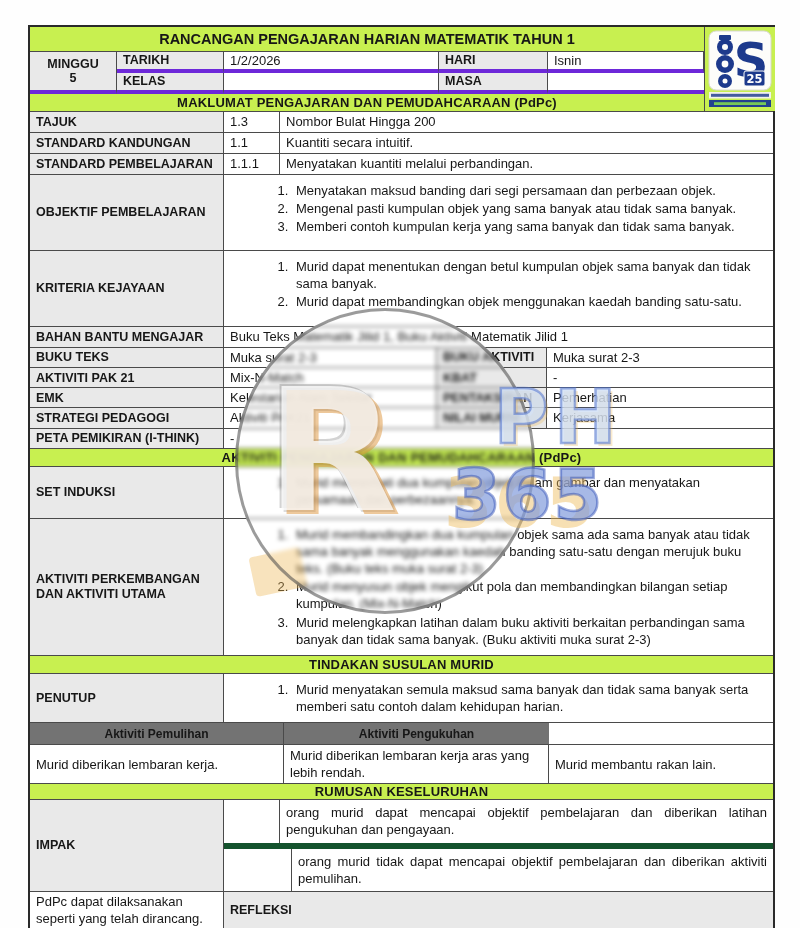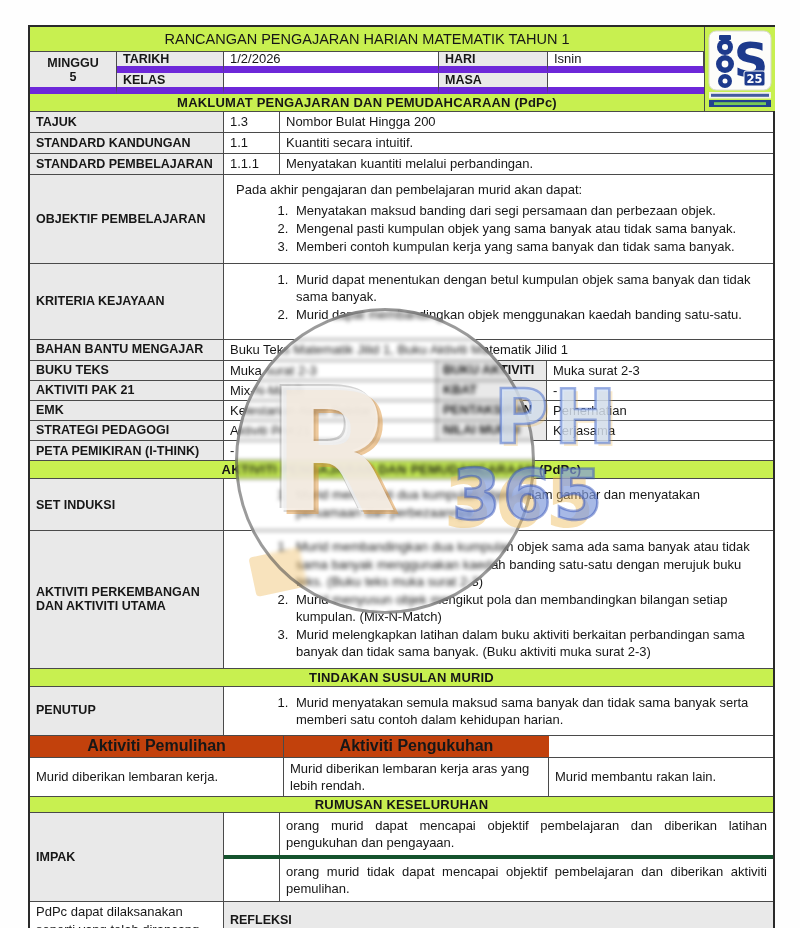--- a/index.html
+++ b/index.html
@@ -35,42 +35,42 @@
   .cols3 { grid-template-columns:194px 56px 1fr; }
   .cols2 { grid-template-columns:194px 1fr; }
   .cols4 { grid-template-columns:194px 213px 110px 1fr; }
   .colsT { grid-template-columns:254px 265px 1fr; }
 
   
   .top-wrap { display:grid; grid-template-columns:675px 1fr; }
   .top-left { border-right:1px solid #4a4a4a; }
   .title-row {
     background:#c8f050; min-height:25px; display:flex; align-items:center; justify-content:center;
-    font-weight:normal; font-size:14.5px; border-bottom:1px solid #4a4a4a;
+    font-weight:bold; font-size:14.5px; border-bottom:1px solid #4a4a4a;
   }
   .info-grid { display:grid; grid-template-columns:87px 107px 215px 109px 1fr; grid-auto-rows:21px; }
-  .info-grid .c { border-bottom:7px solid #6d28d9; }
+  .info-grid .c { border-bottom:4px solid #6d28d9; }
   .minggu-cell { grid-row:1 / 3; flex-direction:column; justify-content:center; background:#e9e9e9; font-weight:bold; font-size:12.5px; }
   .mak-hdr { min-height:17px; }
   .logo-cell { background:#c8f050; display:flex; align-items:center; justify-content:center; padding:2px; }
 
   ol.numlist { margin:4px 0; padding-left:62px; }
   ol.numlist li { padding-left:4px; margin:1px 0; font-size:13px; line-height:1.32; }
 
   .intro-line { font-size:13px; line-height:1.32; padding:3px 6px 0 6px; }
 
   
-  .th-cell { background:#c2410c; font-weight:bold; font-size:16px; min-height:21px; justify-content:center; text-align:center; }
+  .th-cell { background:#737373; font-weight:bold; font-size:12px; min-height:21px; justify-content:center; text-align:center; }
   .td-cell { min-height:38px; }
 
   
   .impak-row { grid-template-columns:194px 1fr; }
   .impak-right { display:flex; flex-direction:column; min-width:0; }
   .impak-sub { display:grid; grid-template-columns:56px 1fr; flex:1; }
-  .impak-sub + .impak-sub { border-top:4px solid #14532d; }
+  .impak-sub + .impak-sub { border-top:6px solid #14532d;padding-left:12px; }
   .impak-sub .c { min-height:37px; }
 
   
   .wm { position:absolute; pointer-events:none; }
   .wm-ring {
     left:235px; top:308px; width:300px; height:306px; border-radius:50%;
     border:3px solid rgba(72,72,72,0.55);
     backdrop-filter: blur(2.3px); -webkit-backdrop-filter: blur(2.3px);
     z-index:5;
   }
@@ -156,21 +156,20 @@
     </div>
     <div class="row cols3" style="min-height:21px">
       <div class="c label">STANDARD PEMBELAJARAN</div>
       <div class="c val">1.1.1</div>
       <div class="c val">Menyatakan kuantiti melalui perbandingan.</div>
     </div>
 
     <div class="row cols2" style="min-height:76px">
       <div class="c label">OBJEKTIF PEMBELAJARAN</div>
       <div class="c top-align" style="display:block">
-        <div class="intro-line">Pada akhir pengajaran dan pembelajaran murid akan dapat:</div>
         <ol class="numlist">
           <li>Menyatakan maksud banding dari segi persamaan dan perbezaan objek.</li>
           <li>Mengenal pasti kumpulan objek yang sama banyak atau tidak sama banyak.</li>
           <li>Memberi contoh kumpulan kerja yang sama banyak dan tidak sama banyak.</li>
         </ol>
       </div>
     </div>
 
     <div class="row cols2" style="min-height:76px">
       <div class="c label">KRITERIA KEJAYAAN</div>

